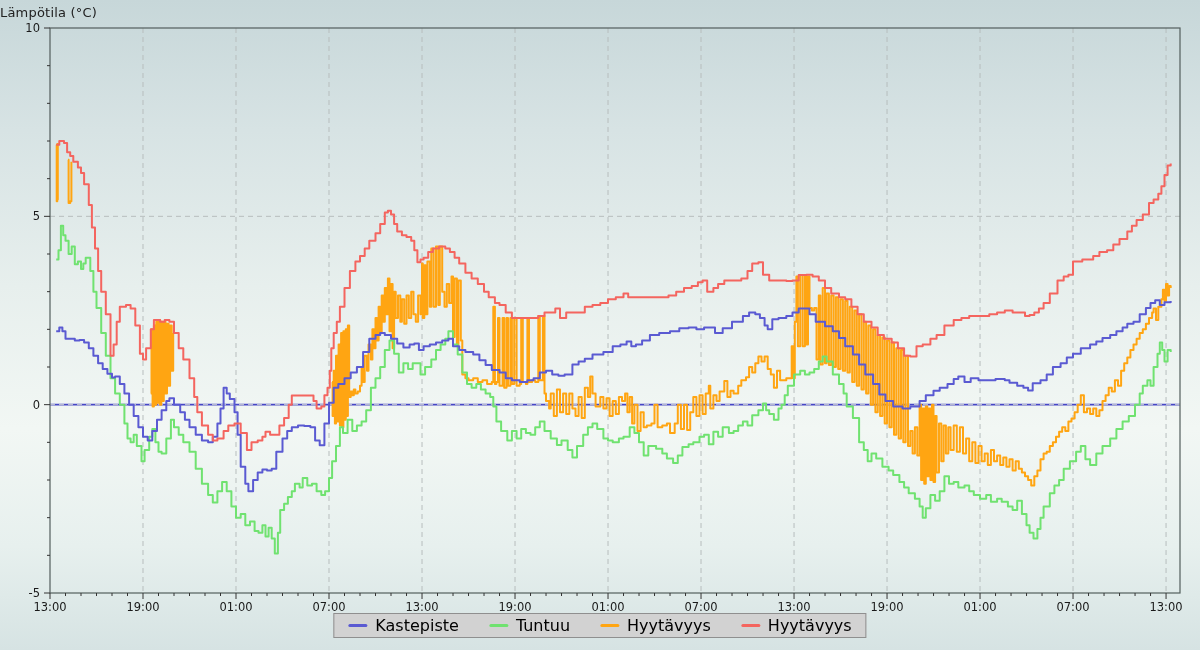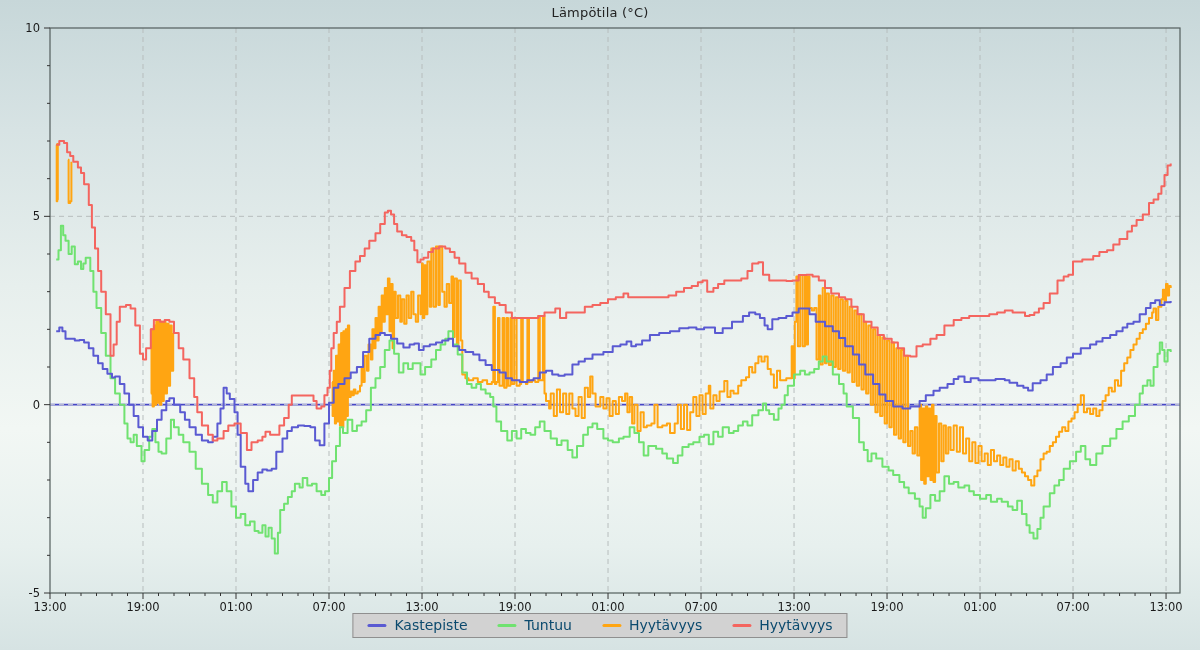--- a/index.html
+++ b/index.html
@@ -4,32 +4,32 @@
 <style>
   html,body{margin:0;padding:0;}
   body{
     width:1200px;height:650px;overflow:hidden;
     background:linear-gradient(180deg,#c7d7d9 0%,#d7e3e4 20%,#e7efed 44%,#f2f7f4 66%,#e7f0ee 84%,#d6e3e3 100%);
     font-family:"DejaVu Sans","Liberation Sans",sans-serif;
     position:relative;
   }
   #chart-title{
     position:absolute;top:5px;left:0;width:1200px;
-    text-align:center;font-size:13px;color:#222;letter-spacing:.2px;
+    font-size:13px;color:#222;letter-spacing:.2px;
   }
   #plot-svg{position:absolute;top:0;left:0;}
   #legend{
     position:absolute;top:613px;left:50%;transform:translateX(-50%);
     background:#d2d2d2;border:1px solid #8f8f8f;
     display:flex;align-items:center;gap:30px;
     padding:4px 14px;height:15px;
   }
   .legend-item{display:flex;align-items:center;gap:8px;}
   .legend-swatch{display:inline-block;width:19px;height:3px;border-radius:2px;background:#888;}
-  .legend-label{font-size:14px;color:#0c4a6e;line-height:15px;white-space:nowrap;}
+  .legend-label{font-size:16px;color:#000000;line-height:15px;white-space:nowrap;}
 </style>
 </head>
 <body>
 
 <div id="chart-title" style="color: rgb(34, 34, 34);">Lämpötila (°C)</div>
 
 <svg id="plot-svg" width="1200" height="650">
     <g>
       <line x1="143.00411522633743" y1="28" x2="143.00411522633743" y2="593" stroke="#b7bdbd" stroke-width="1" stroke-dasharray="5,4"></line>
       <line x1="236.0082304526749" y1="28" x2="236.0082304526749" y2="593" stroke="#b7bdbd" stroke-width="1" stroke-dasharray="5,4"></line>

